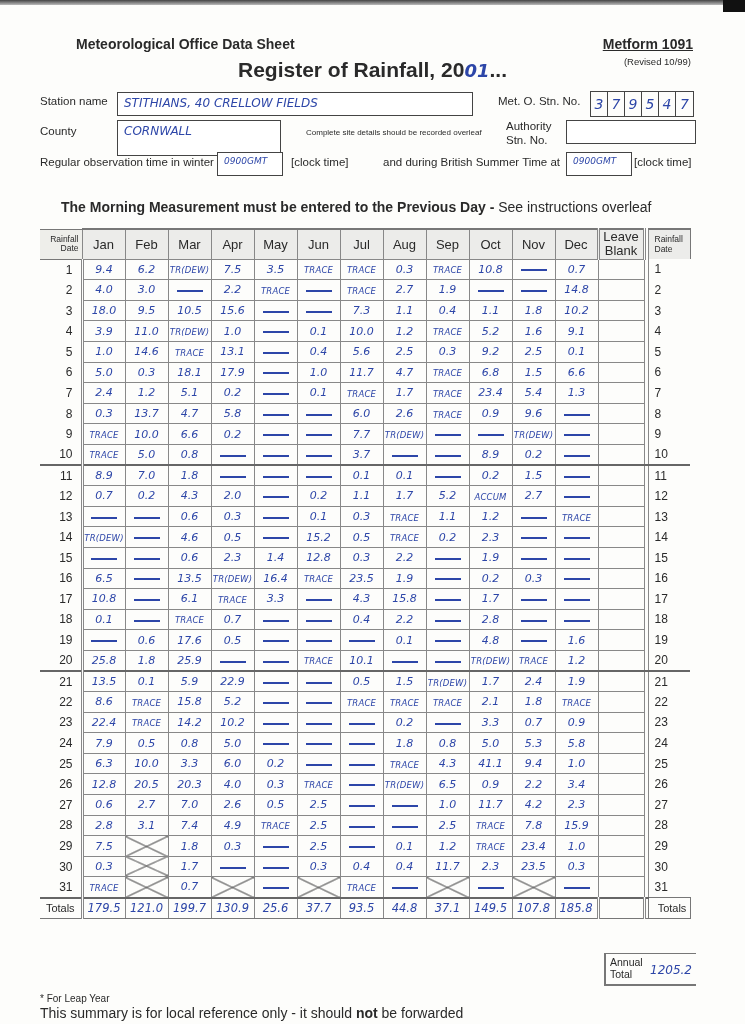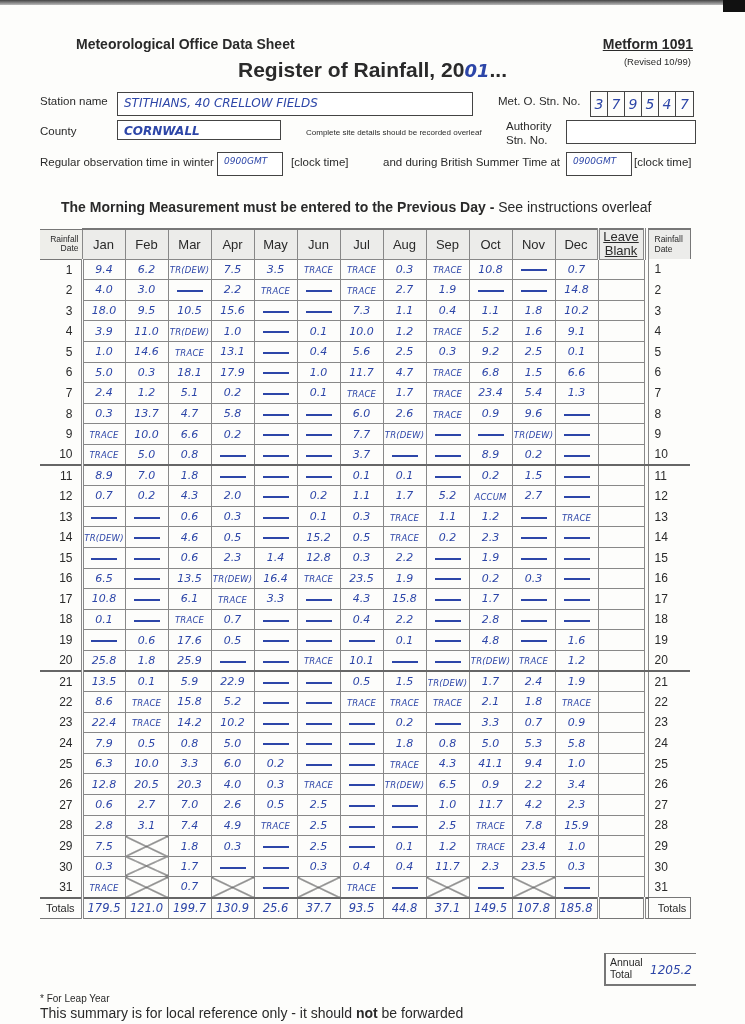--- a/index.html
+++ b/index.html
@@ -25,21 +25,21 @@
 
   .instr { position: absolute; left: 61px; top: 199px; font-size: 14px; }
   .instr b { font-weight: bold; }
 
   table.grid { position: absolute; left: 40px; top: 228px; border-collapse: collapse; }
   table.grid td { font-size: 12px; text-align: center; height: 20.6px; padding: 0; }
   .rd-head { width: 42px; font-size: 8.5px !important; text-align: right !important; line-height: 1.1; padding-right: 3px !important; border-top: 1px solid #777; border-bottom: 1px solid #777; background: #eeeeea; }
   .mcol { width: 43px; border: 1px solid #888; }
   .hdr-month { background: #ececea; font-size: 13px !important; height: 30px !important; border-top: 2px solid #777 !important; }
   .hdr-mm { background: #ececea; font-size: 12px !important; height: 21px !important; }
-  .blank-col { width: 46px; border: 1px solid #888; border-left: 3px double #888; border-right: 3px double #888; text-decoration: underline; }
+  .blank-col { width: 46px; border: 1px solid #888; border-left: 3px double #888; border-right: 3px double #888; }
   .gap { width: 4px; }
   .rd2 { width: 42px; text-align: left !important; padding-left: 6px !important; border-left: 1px solid #888; }
   .hdr-rd2 { font-size: 8.5px !important; line-height: 1.1; background: #ececea; border-top: 2px solid #777; border-right: 1px solid #777; }
   .daynum { text-align: right !important; padding-right: 8px !important; font-size: 12px; }
   .daynum-col { border-right: 3px double #888; }
   .cell { border-left: 1px solid #888; border-right: 1px solid #888; border-bottom: 1px dotted #666; font-size: 11px !important; }
   .thick td { border-top: 2px solid #666; }
   .dash { display: inline-block; width: 26px; border-top: 2px solid #2d46a8; vertical-align: middle; }
   .small { font-size: 8.5px; letter-spacing: .2px; }
   .crossed { background:
@@ -73,21 +73,21 @@
 <div class="digits">
   <span class="hw">3</span>
   <span class="hw">7</span>
   <span class="hw">9</span>
   <span class="hw">5</span>
   <span class="hw">4</span>
   <span class="hw">7</span>
 </div>
 
 <div class="lbl" style="left:40px;top:125px;">County</div>
-<div class="box" style="left:117px;top:120px;width:164px;height:20px;font-weight:bold;"><span class="hw">CORNWALL</span></div>
+<div class="box" style="left:117px;top:120px;width:164px;height:36px;"><span class="hw">CORNWALL</span></div>
 <div class="small-note">Complete site details should be recorded overleaf</div>
 <div class="lbl" style="left:506px;top:119px;width:60px;line-height:14px;">Authority Stn. No.</div>
 <div class="box" style="left:566px;top:120px;width:130px;height:24px;"><span class="hw"></span></div>
 
 <div class="lbl" style="left:40px;top:156px;">Regular observation time in winter</div>
 <div class="box" style="left:217px;top:152px;width:66px;height:24px;font-size:9px;"><span class="hw">0900GMT</span></div>
 <div class="lbl" style="left:291px;top:156px;">[clock time]</div>
 <div class="lbl" style="left:383px;top:156px;">and during British Summer Time at</div>
 <div class="box" style="left:566px;top:152px;width:66px;height:24px;font-size:9px;"><span class="hw">0900GMT</span></div>
 <div class="lbl" style="left:634px;top:156px;">[clock time]</div>

